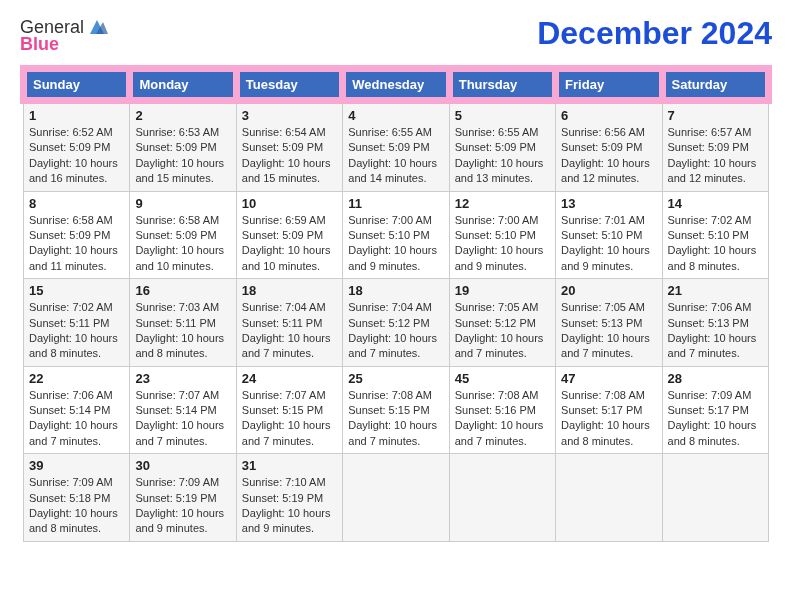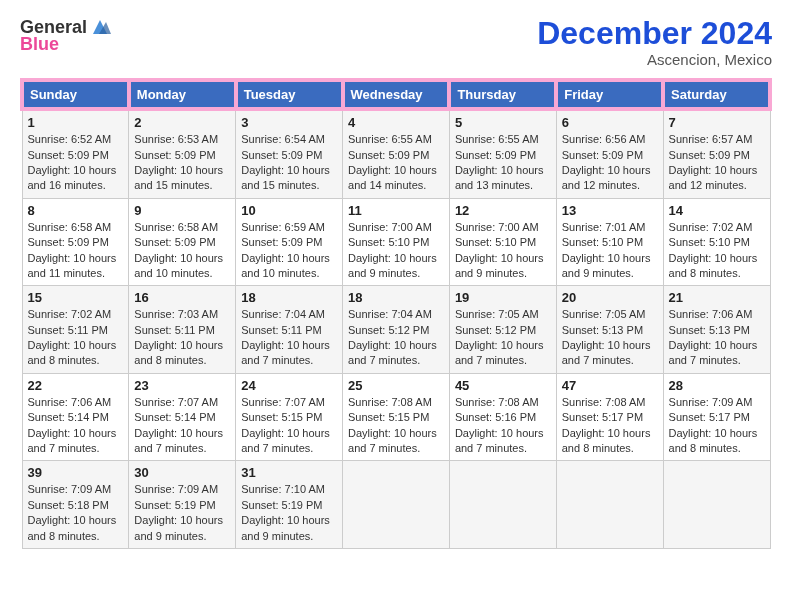--- a/index.html
+++ b/index.html
@@ -19,21 +19,21 @@
       align-items: flex-start;
       justify-content: space-between;
       margin-bottom: 10px;
     }
     .logo {
       display: flex;
       align-items: center;
     }
     .logo-text-general {
       font-size: 18px;
-      font-weight: bold;
+      font-weight: normal;
       color: #333;
     }
     .logo-text-blue {
       font-size: 18px;
       font-weight: bold;
       color: #ec4899;
     }
     .logo-icon {
       width: 22px;
       height: 22px;
@@ -57,21 +57,21 @@
       border-collapse: collapse;
       font-size: 10.5px;
     }
     thead th {
       background-color: #3a6bbf;
       color: #fff;
       text-align: left;
       padding: 5px 6px;
       font-size: 13px;
       font-weight: bold;
-      border: 4px solid #f9a8d4;
+      border: 7px solid #f9a8d4;
     }
     tbody td {
       border: 1px solid #ccc;
       vertical-align: top;
       padding: 4px 5px;
       width: 14.28%;
       height: 82px;
     }
     tbody tr:nth-child(odd) td {
       background-color: #f5f5f5;
@@ -107,21 +107,20 @@
           <svg class="logo-icon" viewBox="0 0 22 22">
             <polygon points="4,18 11,4 18,18" fill="#4a90d9"></polygon>
             <polygon points="10,18 17,6 22,18" fill="#2a5fa0" opacity="0.7"></polygon>
           </svg>
         </div>
         <span class="logo-text-blue" style="margin-top:-4px">Blue</span>
       </div>
     </div>
     <div class="title-block">
       <div class="month-title">December 2024</div>
-      <div class="location">Ascencion, Mexico</div>
     </div>
   </div>
 
   <table>
     <thead>
       <tr>
         <th>Sunday</th>
         <th>Monday</th>
         <th>Tuesday</th>
         <th>Wednesday</th>

